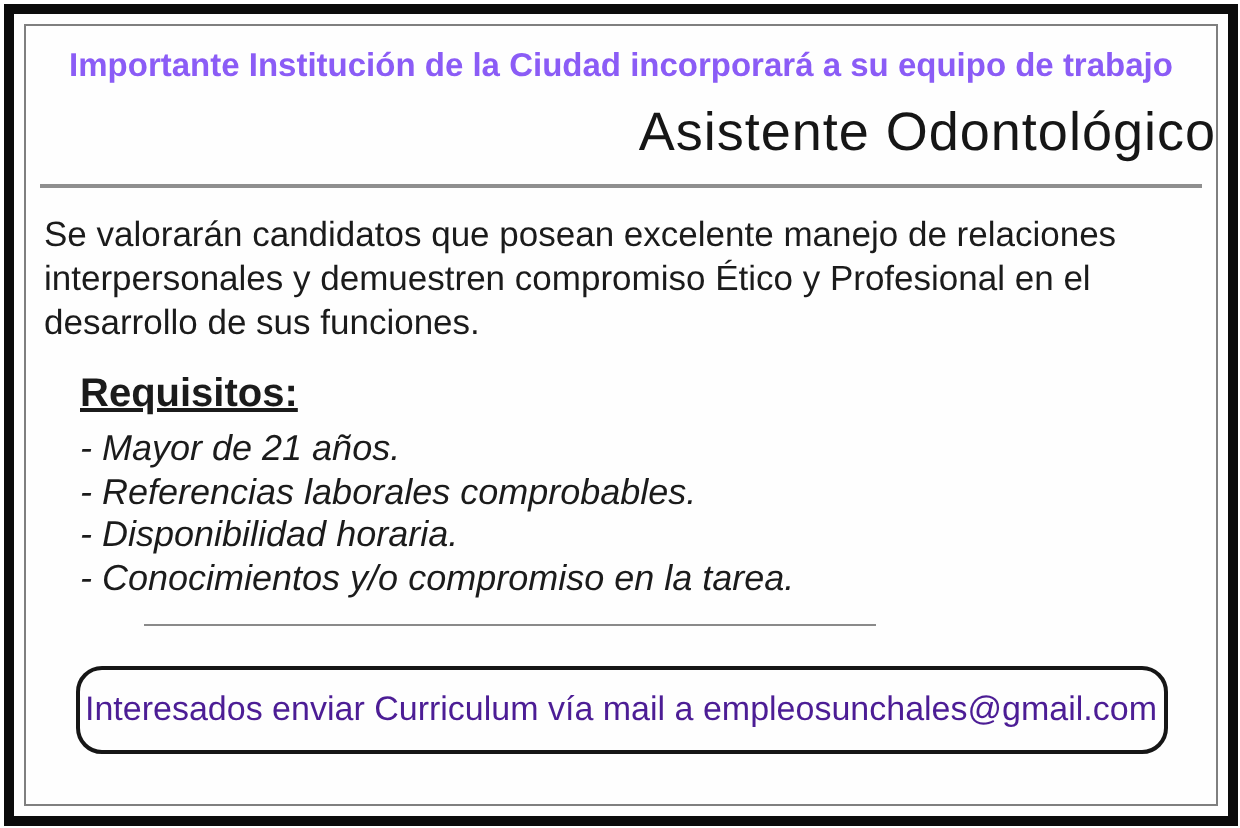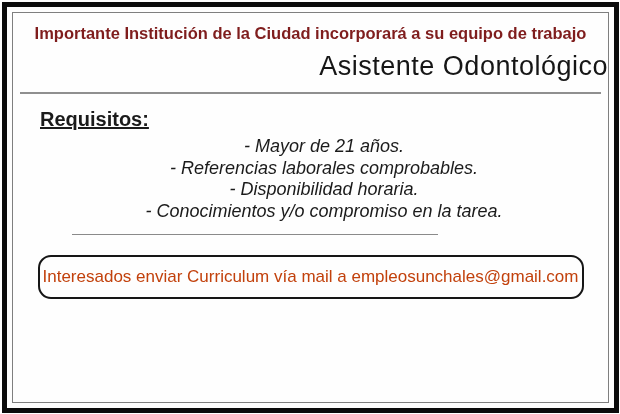--- a/index.html
+++ b/index.html
@@ -32,21 +32,21 @@
     height: 100%;
     box-sizing: border-box;
     text-align: center;
     overflow: hidden;
   }
   .header {
     margin-top: 11px;
     font-weight: bold;
     font-size: 16.5px;
     line-height: 19px;
-    color: #7f1d1d;
+    color: #8b5cf6;
   }
   .title {
     margin: 7px 0 0 0;
     font-weight: normal;
     font-size: 27px;
     line-height: 33px;
     color: #161616;
     letter-spacing: 0.5px;
     text-align: right;
   }
@@ -72,21 +72,20 @@
   .req-list {
     text-align: left;
     margin: 7px 0 0 27px;
     padding: 0;
     list-style: none;
     font-style: italic;
     font-size: 18px;
   }
   .req-list li {
     line-height: 21.5px;
-    text-align: center;
   }
   .rule-bottom {
     margin: 12px 0 0 59px;
     width: 366px;
     border-top: 1px solid #8a8a8a;
     height: 0;
   }
   .contact-box {
     margin: 20px auto 0 auto;
     width: 546px;
@@ -94,37 +93,38 @@
     box-sizing: border-box;
     border: 2.5px solid #161616;
     border-radius: 13px;
     display: flex;
     align-items: center;
     justify-content: center;
     background: #fefefe;
   }
   .contact-text {
     font-size: 17px;
-    color: #c2410c;
+    color: #4c1d95;
     white-space: nowrap;
   }
 </style>
 </head>
 <body>
 
 <div class="frame">
   <div class="paper">
     <div class="inner">
 
       <div class="header">Importante Institución de la Ciudad incorporará a su equipo de trabajo</div>
 
       <h1 class="title">Asistente Odontológico</h1>
 
       <div class="rule-top"></div>
 
+      <p class="description">Se valorarán candidatos que posean excelente manejo de relaciones interpersonales y demuestren compromiso Ético y Profesional en el desarrollo de sus funciones.</p>
 
       <div class="requisitos">Requisitos:</div>
 
       <ul class="req-list">
         <li>- Mayor de 21 años.</li>
         <li>- Referencias laborales comprobables.</li>
         <li>- Disponibilidad horaria.</li>
         <li>- Conocimientos y/o compromiso en la tarea.</li>
       </ul>
 

